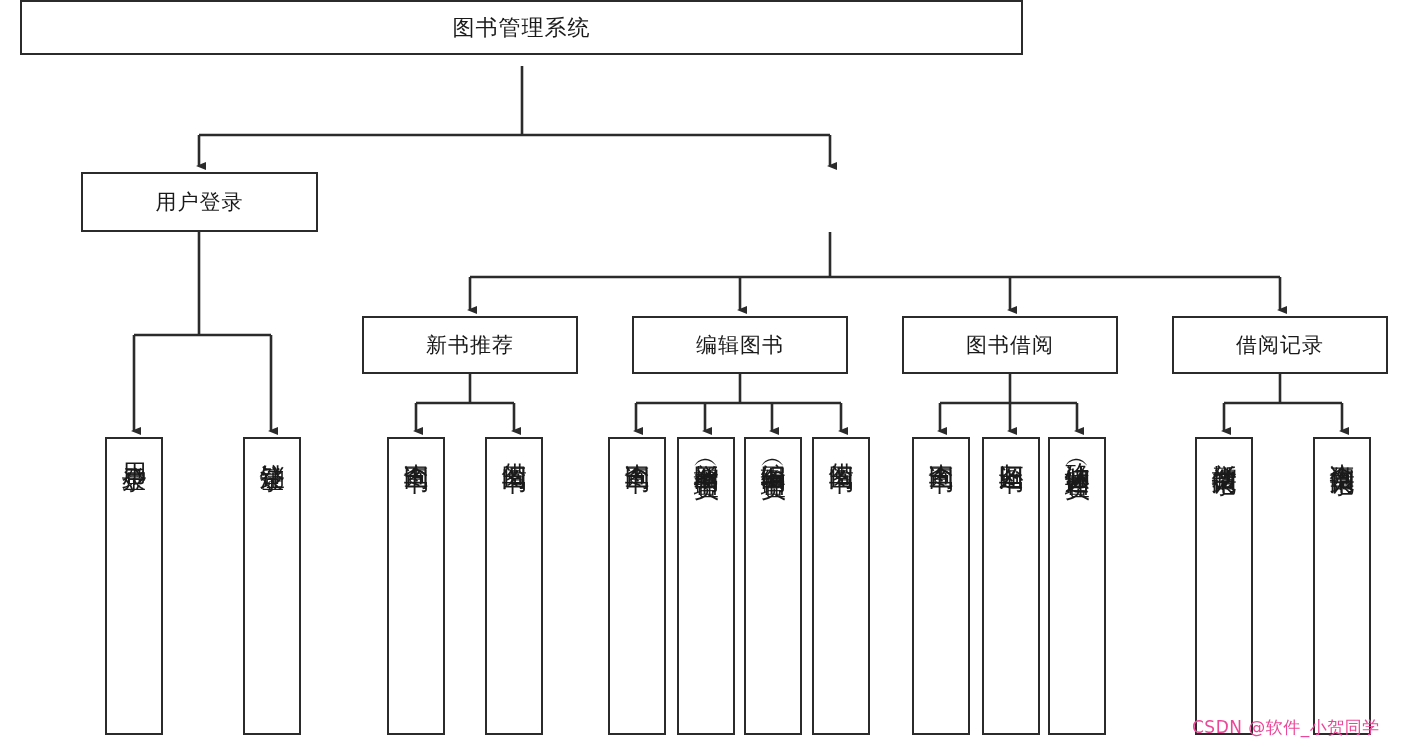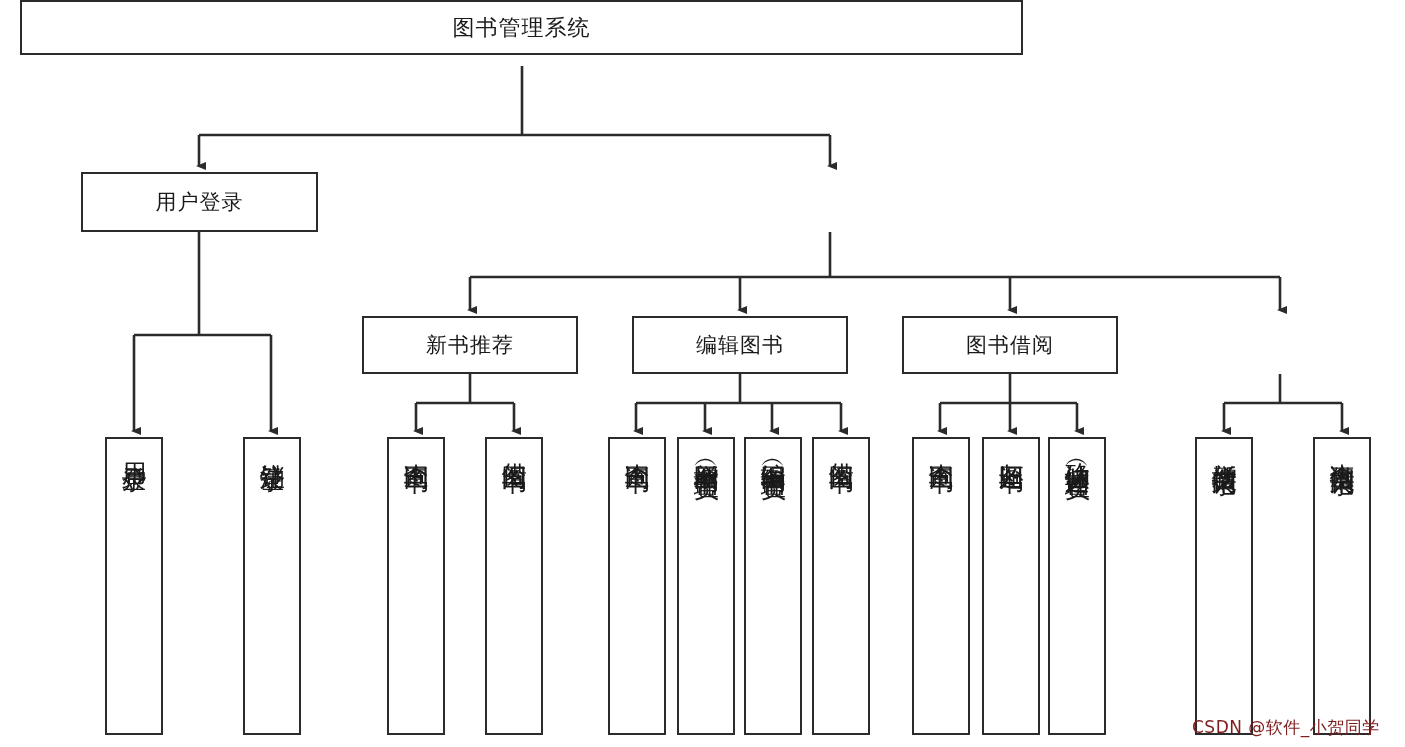--- a/index.html
+++ b/index.html
@@ -48,21 +48,21 @@
     writing-mode:vertical-rl;
     text-orientation:upright;
     font-size:25px;
     line-height:1.02;
     letter-spacing:2px;
     white-space:nowrap;
   }
   .watermark{
     position:absolute;
     font-size:17px;
-    color:#7f1d1d;
+    color:#ec4899;
     white-space:nowrap;
     letter-spacing:0.5px;
   }
 </style>
 </head>
 <body>
 
 <div id="canvas">
 
   <svg class="wires" viewBox="0 0 1405 747" xmlns="http://www.w3.org/2000/svg">
@@ -129,20 +129,23 @@
   </div>
 
   <div class="node h-node" style="left:632px; top:316px; width:216px; height:58px;">
     <span class="lbl">编辑图书</span>
   </div>
 
   <div class="node h-node" style="left:902px; top:316px; width:216px; height:58px;">
     <span class="lbl">图书借阅</span>
   </div>
 
+  <div class="node h-node" style="left:1172px; top:316px; width:216px; height:58px;">
+    <span class="lbl">借阅记录</span>
+  </div>
 
   <div class="node v-node" style="left:105px; top:437px; width:58px; height:298px;">
     <span class="lbl">用户登录</span>
   </div>
 
   <div class="node v-node" style="left:243px; top:437px; width:58px; height:298px;">
     <span class="lbl">注销登录</span>
   </div>
 
   <div class="node v-node" style="left:387px; top:437px; width:58px; height:298px;">

